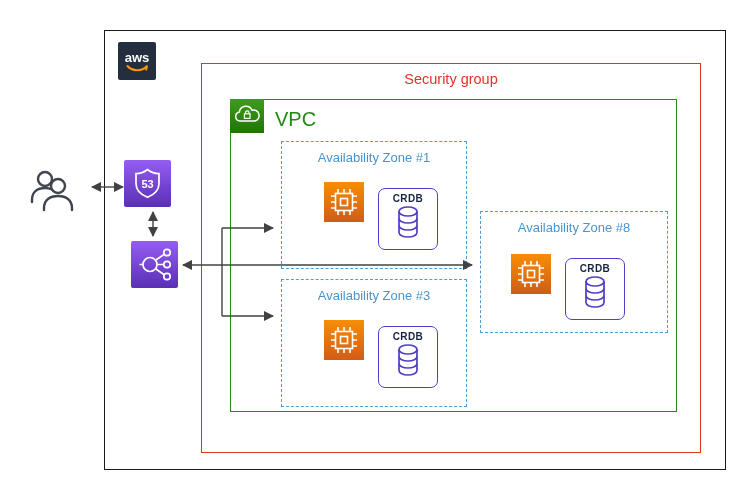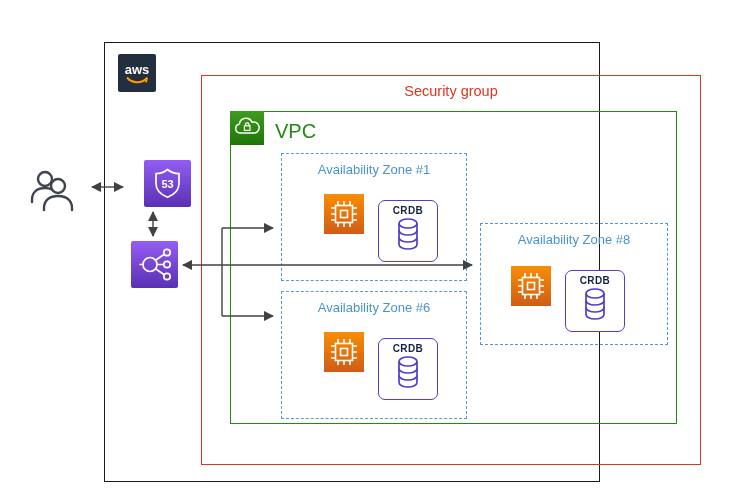--- a/index.html
+++ b/index.html
@@ -3,21 +3,21 @@
 <meta charset="utf-8">
 <style>
   html,body { margin:0; padding:0; background:#ffffff; }
   .canvas {
     position:relative; width:750px; height:501px; background:#ffffff;
     font-family:"Liberation Sans", sans-serif; overflow:hidden;
   }
   .abs { position:absolute; box-sizing:border-box; }
 
   
-  .aws-cloud { left:104px; top:42px; width:496px; height:440px; border:1.6px solid #1a1a1a; }
+  .aws-cloud { left:104px; top:30px; width:622px; height:440px; border:1.6px solid #1a1a1a; }
   .aws-logo { left:13px; top:11px; width:38px; height:38px; background:#232f3e; border-radius:2px; }
 
   
   .security-group { left:96px; top:32px; width:500px; height:390px; border:1.5px solid #dd3522; }
   .sg-label { position:absolute; top:7px; left:0; width:100%; text-align:center;
               color:#dd3522; font-size:14.5px; }
 
   
   .vpc-box { left:28px; top:35px; width:447px; height:313px; border:1.5px solid #248814; }
   .vpc-icon { left:-1px; top:-1px; width:34px; height:34px;
@@ -37,21 +37,21 @@
   .crdb { left:96px; top:46px; width:60px; height:62px; background:#ffffff;
           border:1.5px solid #4f3fc4; border-radius:7px; }
   .crdb-label { text-align:center; font-size:10px; font-weight:bold; color:#16233f;
                 margin-top:4px; letter-spacing:.4px; }
   .crdb svg { display:block; margin:1px auto 0; }
 
   
   .users { left:26px; top:164px; width:52px; height:52px; }
   .purple-sq { width:47px; height:47px; border-radius:2px;
                background:linear-gradient(#945df2,#5a30b5); }
-  .r53 { left:144px; top:160px; }
+  .r53 { left:124px; top:160px; }
   .elb { left:131px; top:241px; }
 
   .arrows { left:0; top:0; width:750px; height:501px; pointer-events:none; z-index:10; }
 </style>
 </head>
 <body>
 
 <div class="canvas">
 
   <div class="abs aws-cloud">
@@ -97,21 +97,21 @@
                 <ellipse cx="13" cy="6.5" rx="9" ry="4.5"></ellipse>
                 <path d="M4,6.5 v21 a9,4.5 0 0 0 18,0 v-21"></path>
                 <path d="M4,13.5 a9,4.5 0 0 0 18,0"></path>
                 <path d="M4,20.5 a9,4.5 0 0 0 18,0"></path>
               </g>
             </svg>
           </div>
         </div>
 
         <div class="abs az az2">
-          <div class="az-label">Availability Zone #6</div>
+          <div class="az-label">Availability Zone #3</div>
           <div class="abs ec2">
             <svg width="40" height="40" viewBox="0 0 40 40">
               <g stroke="#ffffff" stroke-width="1.6" fill="none">
                 <rect x="11.5" y="11.5" width="17" height="17"></rect>
                 <rect x="16.5" y="16.5" width="7" height="7"></rect>
                 <path d="M14,11.5 V7 M20,11.5 V7 M26,11.5 V7 M14,28.5 V33 M20,28.5 V33 M26,28.5 V33 M11.5,14 H7 M11.5,20 H7 M11.5,26 H7 M28.5,14 H33 M28.5,20 H33 M28.5,26 H33"></path>
               </g>
             </svg>
           </div>
           <div class="abs crdb">

